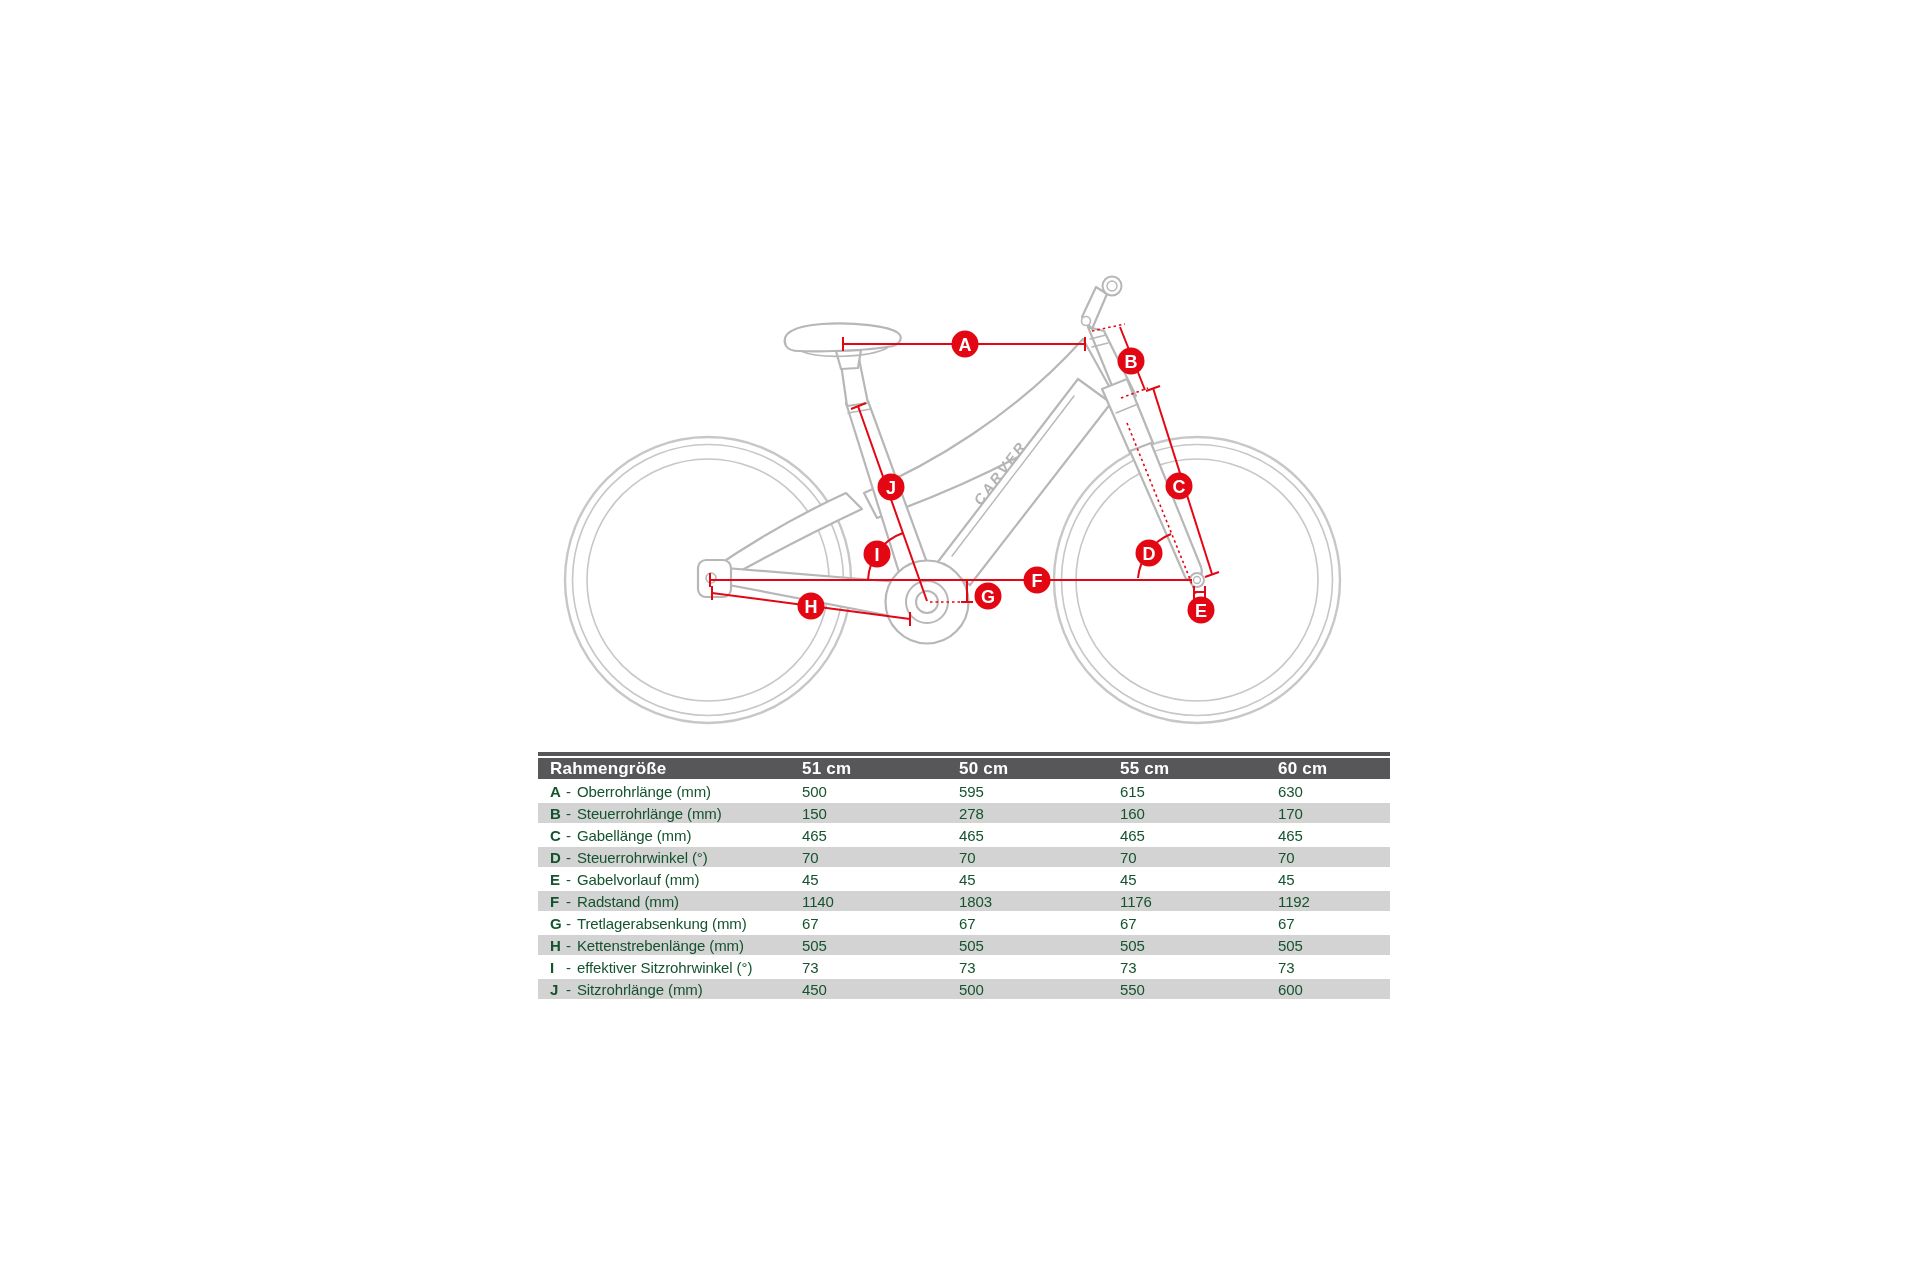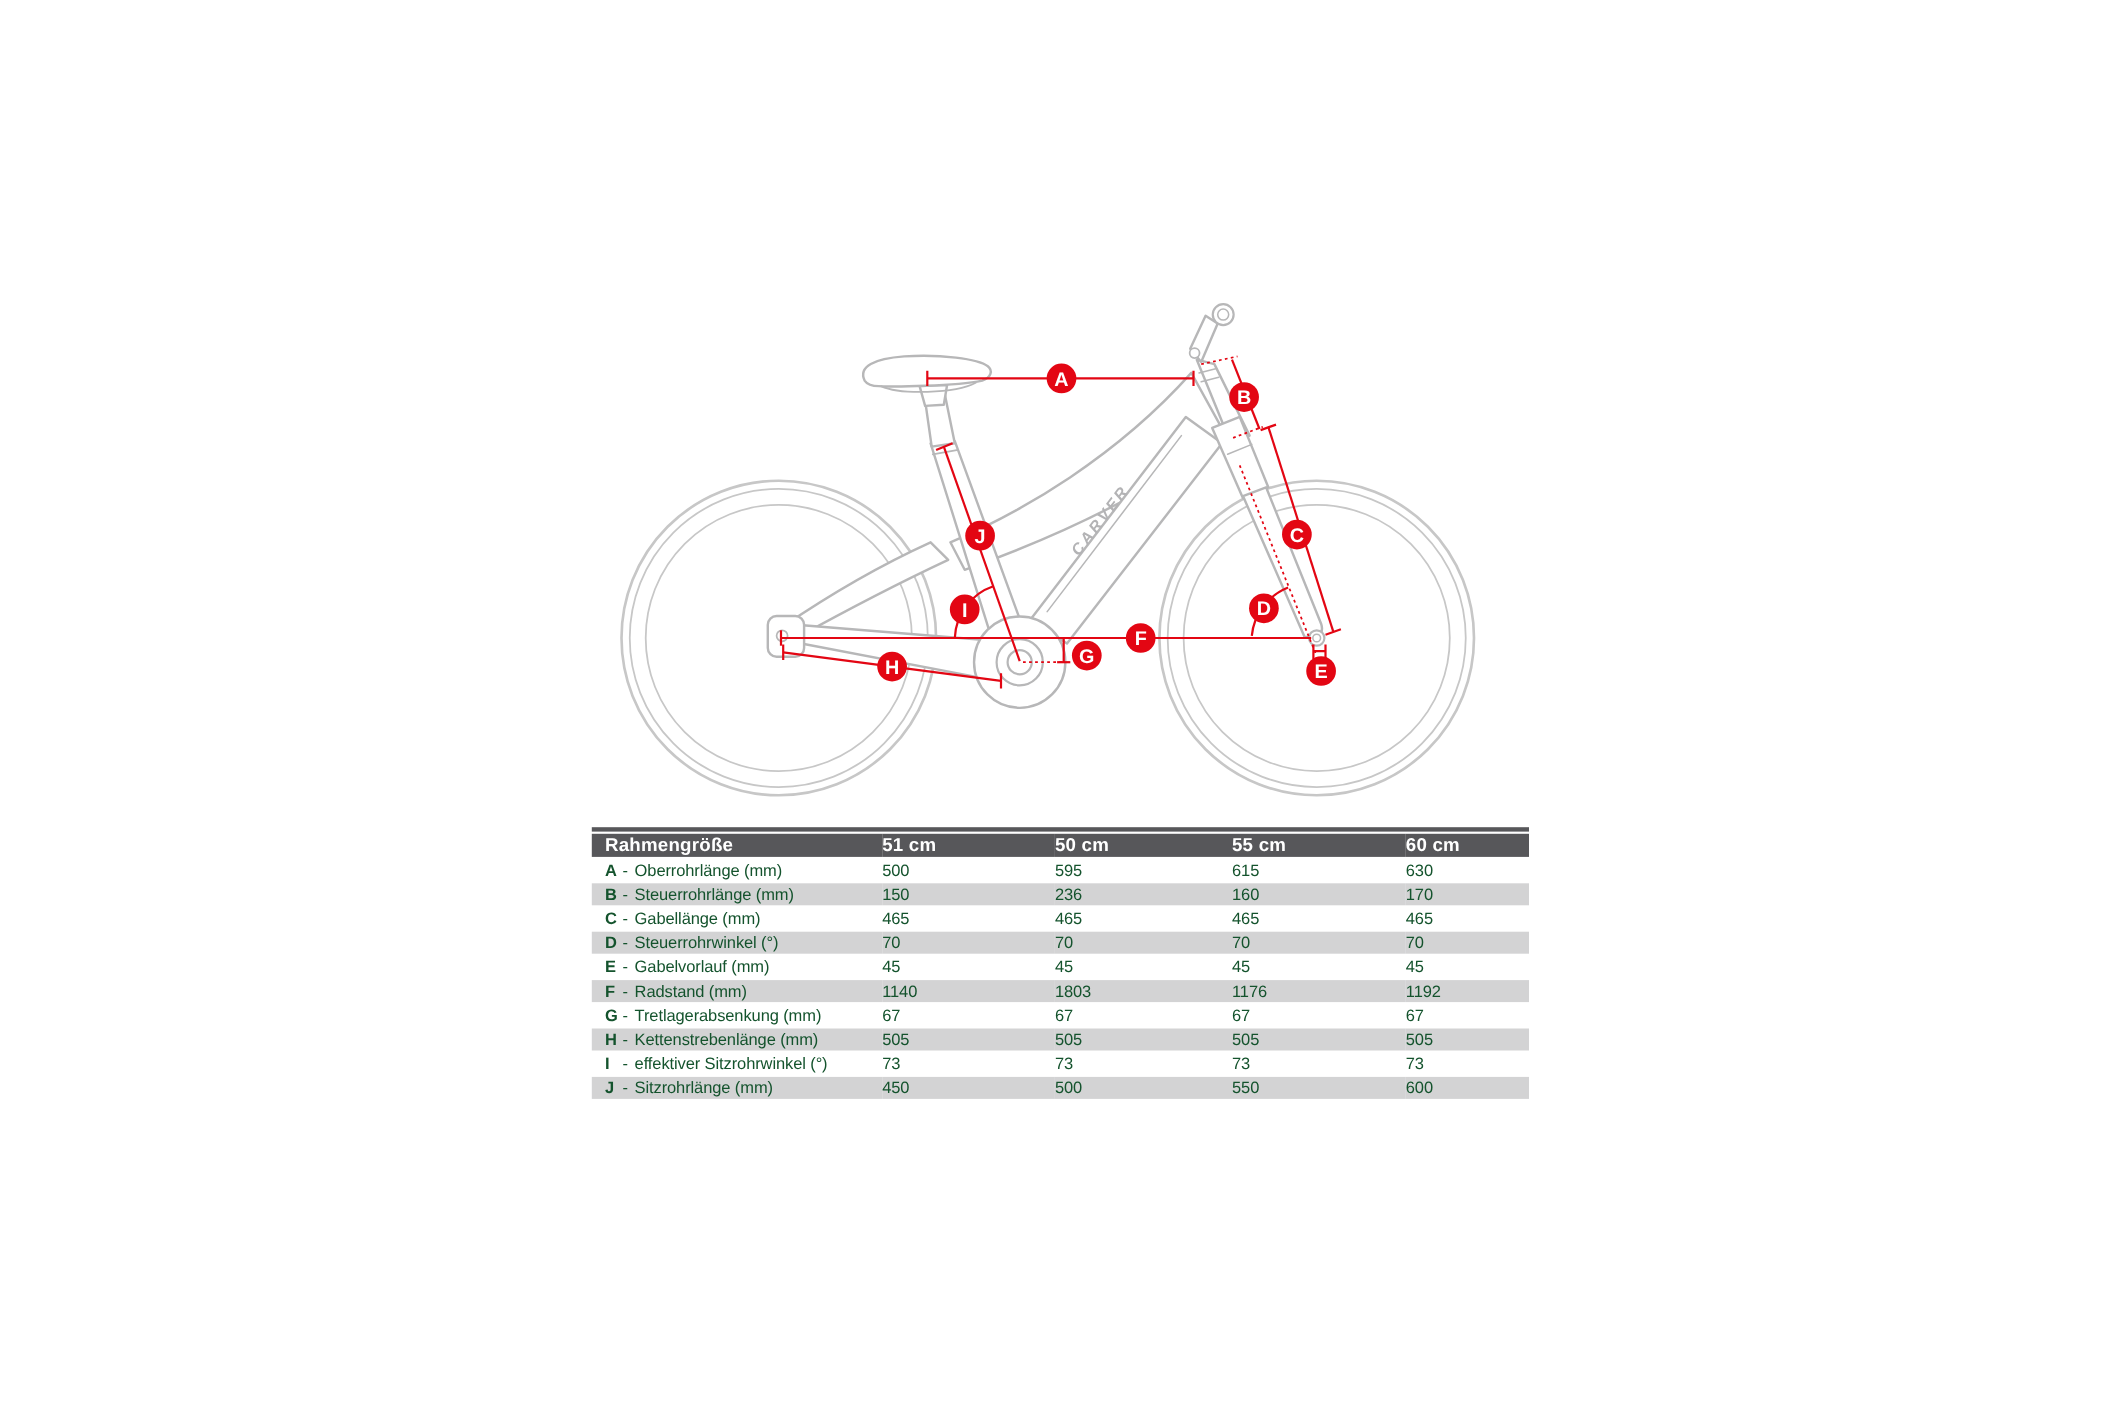--- a/index.html
+++ b/index.html
@@ -162,21 +162,21 @@
         <tr>
           <td class="lab"><b>A</b><span class="dash">-</span><span>Oberrohrlänge (mm)</span></td>
           <td>500</td>
           <td>595</td>
           <td>615</td>
           <td>630</td>
         </tr>
         <tr class="alt">
           <td class="lab"><b>B</b><span class="dash">-</span><span>Steuerrohrlänge (mm)</span></td>
           <td>150</td>
-          <td>236</td>
+          <td>278</td>
           <td>160</td>
           <td>170</td>
         </tr>
         <tr>
           <td class="lab"><b>C</b><span class="dash">-</span><span>Gabellänge (mm)</span></td>
           <td>465</td>
           <td>465</td>
           <td>465</td>
           <td>465</td>
         </tr>

